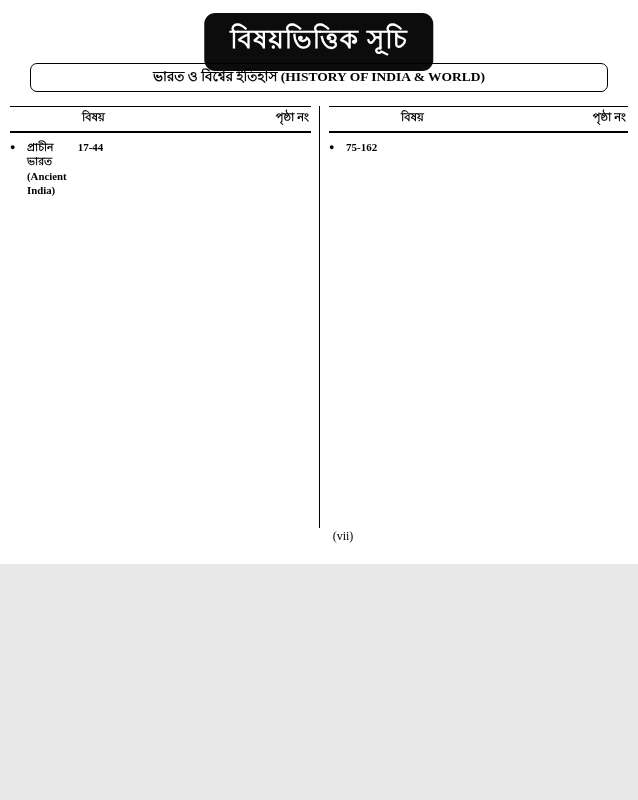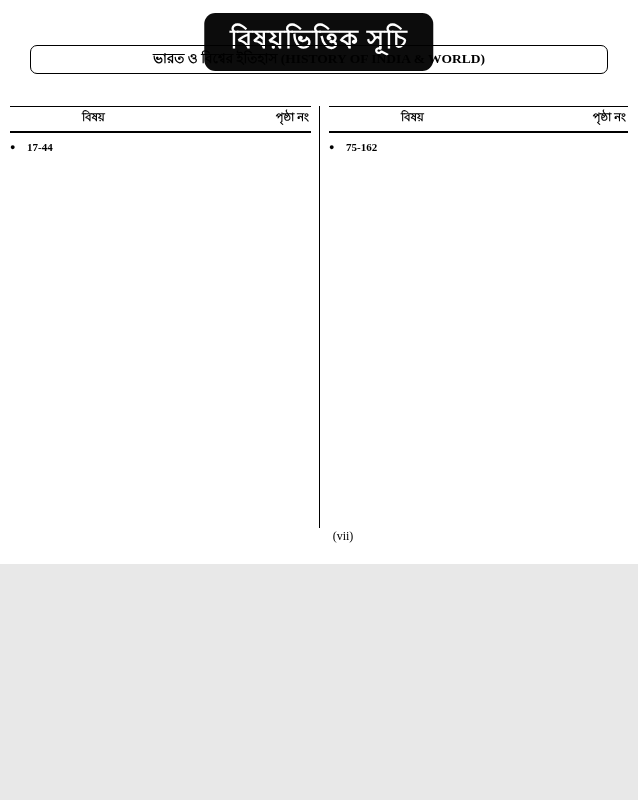--- a/index.html
+++ b/index.html
@@ -16,21 +16,21 @@
     position:absolute;left:50%;top:13px;transform:translateX(-50%);
     background:#0c0c0c;color:#fff;
     border-radius:11px;
     padding:6px 26px 8px;
     font-size:26px;font-weight:bold;
     letter-spacing:1px;
     font-family:"Liberation Sans","DejaVu Sans",sans-serif;
     white-space:nowrap;
   }
   .subtitle-box{
-    position:absolute;left:30px;right:30px;top:45px;
+    position:absolute;left:30px;right:30px;top:63px;
     border:1.6px solid #000;border-radius:7px;
     height:27px;
     display:flex;align-items:center;justify-content:center;
     font-size:13.5px;font-weight:bold;
     white-space:nowrap;
   }
   .columns{
     position:absolute;left:10px;right:10px;top:94px;bottom:36px;
     display:flex;
   }
@@ -71,20 +71,21 @@
 
   <div class="columns">
     <div class="col left">
       <div class="col-header">
         <span class="subj">বিষয়</span>
         <span class="pg">পৃষ্ঠা নং</span>
       </div>
       <div class="entries">
           <div class="row section">
             <span class="marker">●</span>
+            <span class="text">প্রাচীন ভারত (Ancient India)</span>
             <span class="page">17-44</span>
           </div>
         </div>
     </div>
     <div class="col right">
       <div class="col-header">
         <span class="subj">বিষয়</span>
         <span class="pg">পৃষ্ঠা নং</span>
       </div>
       <div class="entries">

